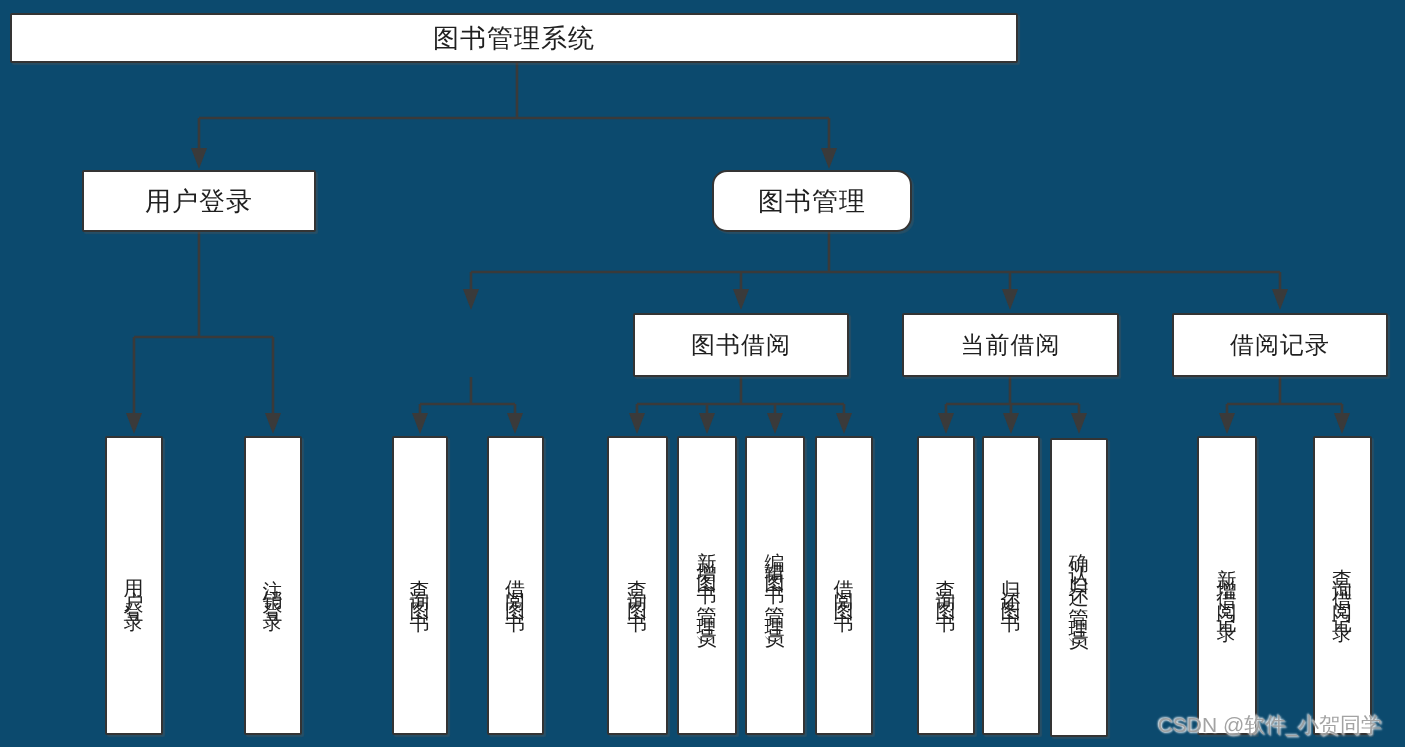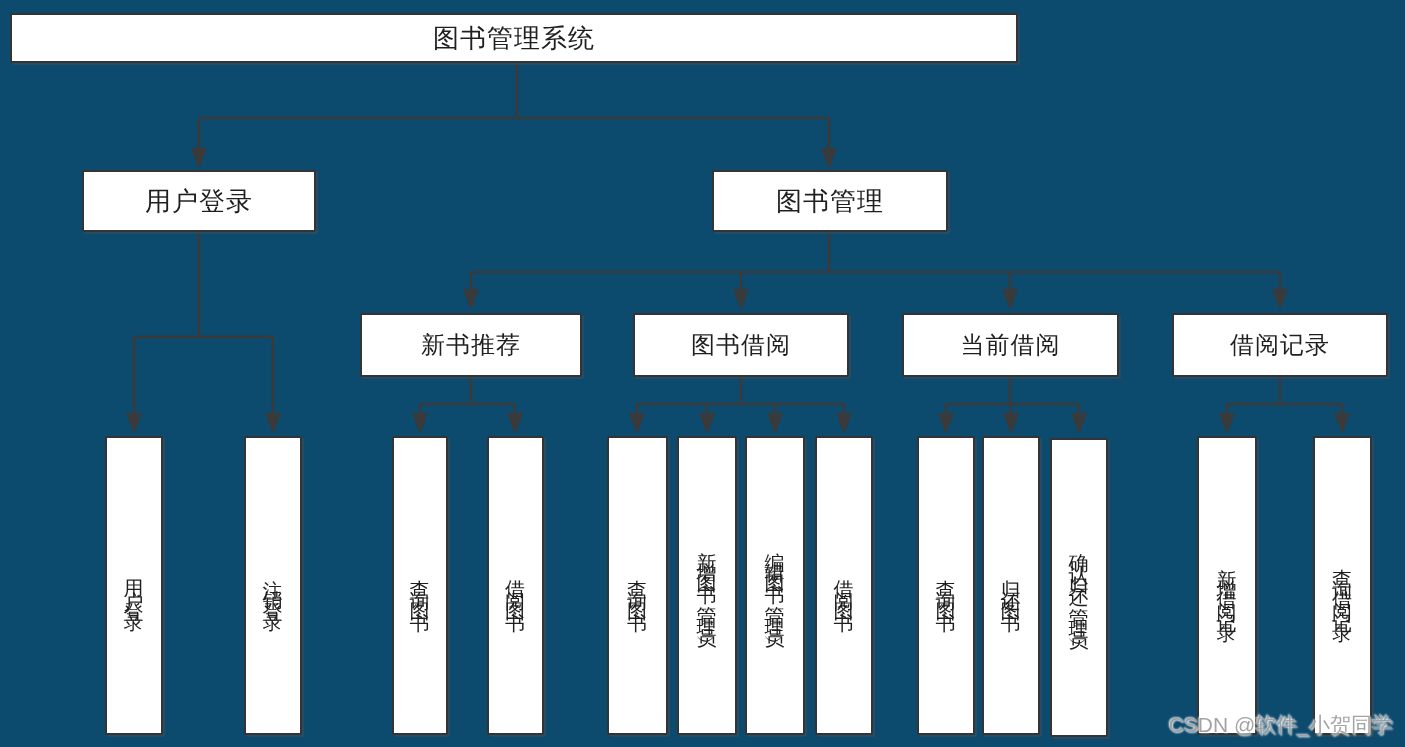--- a/index.html
+++ b/index.html
@@ -55,21 +55,21 @@
   .node.vert span {
     writing-mode: vertical-rl;
     text-orientation: mixed;
     font-size: 20px;
     letter-spacing: 11px;
     line-height: 1;
     white-space: nowrap;
   }
   .watermark {
     position: absolute;
-    right: 12px;
+    right: 23px;
     bottom: 8px;
     font-size: 21px;
     color: rgba(158,158,158,0.95);
     text-shadow: 1px 1px 2px #ffffff, -1px -1px 2px #ffffff;
     white-space: nowrap;
     z-index: 5;
   }
 </style>
 </head>
 <body>
@@ -112,27 +112,24 @@
     <polygon points="1334,413 1350,413 1342,434"></polygon>
   </svg>
 
   <div class="node h-label" style="left:10px; top:13px; width:1008px; height:50px;">
     <span>图书管理系统</span>
   </div>
 
   <div class="node h-label" style="left:82px; top:170px; width:234px; height:62px;">
     <span>用户登录</span>
   </div>
-  <div class="node h-label" style="left:712px; top:170px; width:236px; height:62px;">
+  <div class="node h-label" style="left:712px; top:170px; width:200px; height:62px;border-radius:15px;">
     <span>图书管理</span>
   </div>
 
-  <div class="node h-label l3" style="left:360px; top:313px; width:222px; height:64px;">
-    <span>新书推荐</span>
-  </div>
   <div class="node h-label l3" style="left:633px; top:313px; width:216px; height:64px;">
     <span>图书借阅</span>
   </div>
   <div class="node h-label l3" style="left:902px; top:313px; width:217px; height:64px;align-items:center;">
     <span>当前借阅</span>
   </div>
   <div class="node h-label l3" style="left:1172px; top:313px; width:216px; height:64px;align-items:center;">
     <span>借阅记录</span>
   </div>
 

